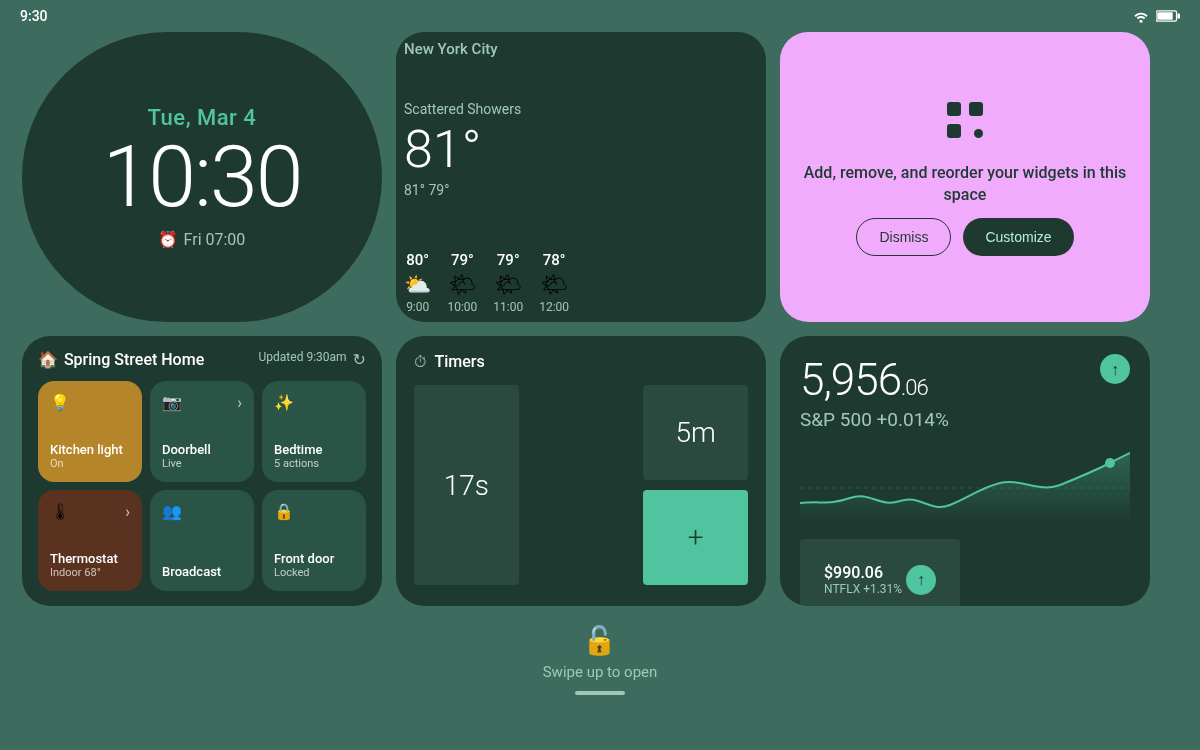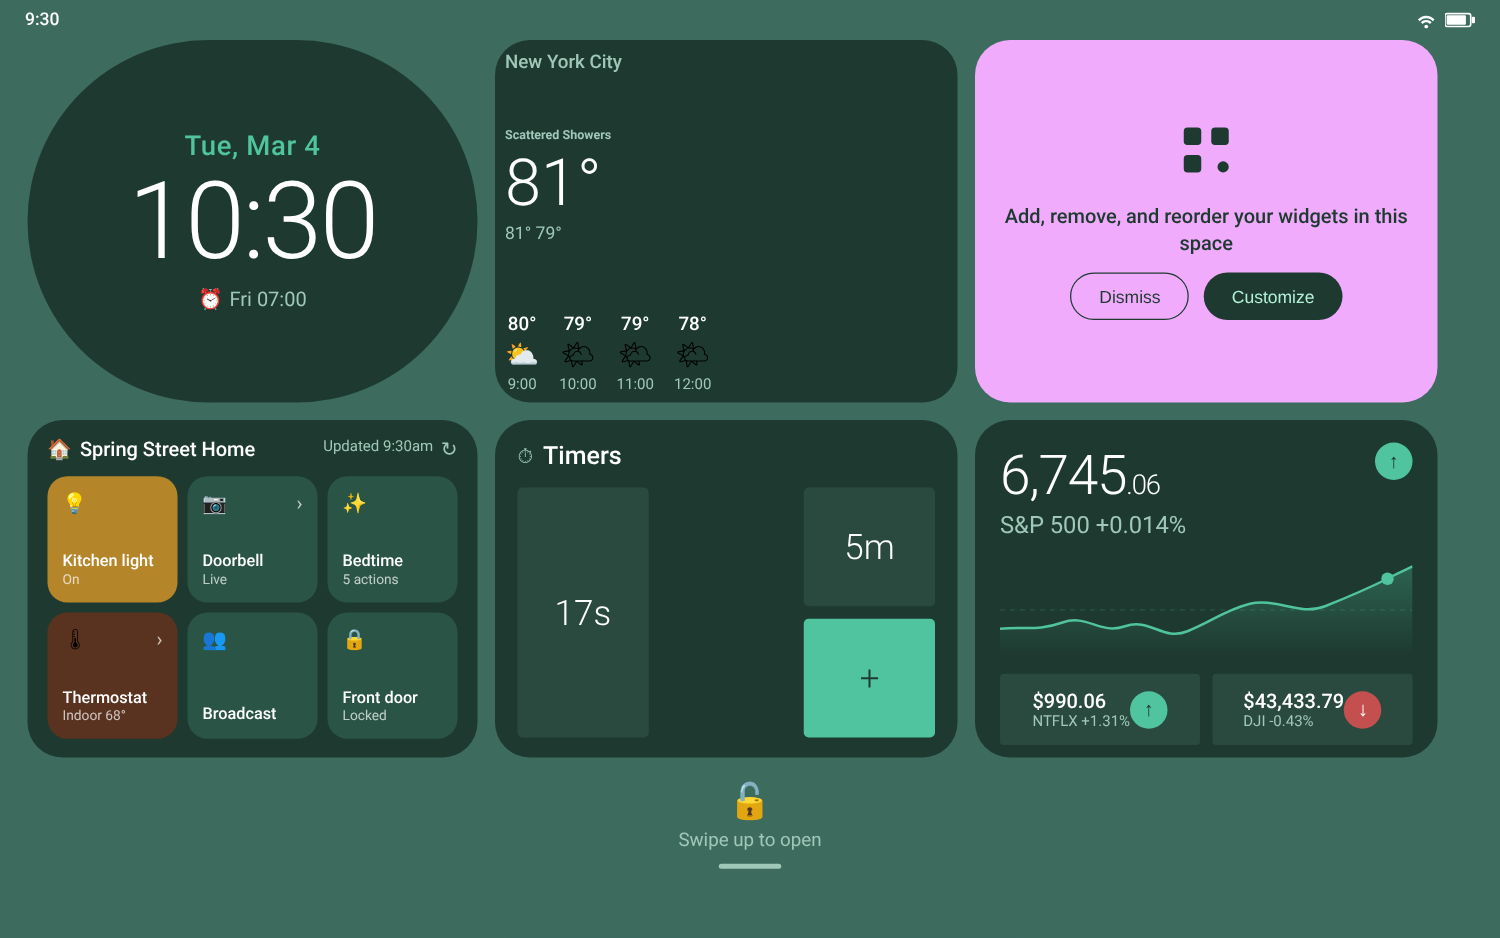--- a/index.html
+++ b/index.html
@@ -79,21 +79,21 @@
     .weather-card {
       display: flex;
       flex-direction: column;
       justify-content: space-between;
     }
     .weather-city {
       color: #a0c8b8;
       font-size: 15px;
       font-weight: 500;
     }
-    .weather-desc { color: #a0c8b8; font-size: 10px; margin-bottom: 2px; font-weight: bold; }
+    .weather-desc { color: #a0c8b8; font-size: 14px; margin-bottom: 2px; }
     .weather-temp-main { color: white; font-size: 52px; font-weight: 300; }
     .weather-temp-range { color: #a0c8b8; font-size: 14px; margin-top: 2px; }
     .weather-forecast {
       display: flex;
       gap: 16px;
       margin-top: 10px;
     }
     .forecast-item { display: flex; flex-direction: column; align-items: center; gap: 3px; }
     .forecast-temp { color: white; font-size: 15px; font-weight: 500; }
     .forecast-icon { font-size: 22px; }
@@ -161,21 +161,21 @@
       flex-direction: column;
       justify-content: space-between;
       cursor: pointer;
     }
     .tile-label { color: white; font-size: 13px; font-weight: 500; }
     .tile-sub { color: rgba(255,255,255,0.7); font-size: 11px; }
 
     
     .timers-card { padding: 16px 18px; }
     .timers-header { display: flex; align-items: center; gap: 8px; margin-bottom: 14px; }
-    .timers-title { color: white; font-size: 20px; font-weight: 500; }
+    .timers-title { color: white; font-size: 16px; font-weight: 500; }
     .timers-grid {
       display: grid;
       grid-template-columns: 1fr 1fr 1fr;
       grid-template-rows: 1fr 1fr;
       gap: 10px;
       height: 200px;
     }
     .timer-btn {
       background-color: #2a4a40;
       border-radius: 4px;
@@ -198,23 +198,23 @@
       margin: 12px 0;
     }
     .stocks-row {
       display: grid;
       grid-template-columns: 1fr 1fr;
       gap: 10px;
     }
     .stock-tile {
       background-color: #2a4a40;
       border-radius: 3px;
-      padding: 12px;
-      display: flex;
-      justify-content: center;
+      padding: 24px;
+      display: flex;
+      justify-content: space-between;
       align-items: center;
     }
     .stock-info {}
     .stock-price { color: white; font-size: 16px; font-weight: 500; }
     .stock-name { color: #a0c8b8; font-size: 12px; }
     .stock-arrow-up {
       width: 30px; height: 30px; border-radius: 50%;
       background-color: #4fc49e;
       display: flex; align-items: center; justify-content: center;
       color: #1e3a30; font-size: 16px; font-weight: bold;
@@ -410,21 +410,21 @@
         <div class="timer-btn add-btn" style="grid-area: 2 / 3;">
           <span class="add-icon">+</span>
         </div>
       </div>
   </div>
 
   <div class="card card-dark stocks-card">
     <div style="display:flex;justify-content:space-between;align-items:flex-start;">
       <div>
         <div class="stocks-main-value">
-          <span>6,745</span><span style="font-size:22px;margin-top:16px;">.06</span>
+          <span>5,956</span><span style="font-size:22px;margin-top:16px;">.06</span>
         </div>
         <div class="stocks-index">S&amp;P 500 +0.014%</div>
       </div>
       <div class="stock-arrow-up">↑</div>
     </div>
     <svg class="stocks-chart" viewBox="0 0 330 80" preserveAspectRatio="none">
       <defs>
         <linearGradient id="chartGrad" x1="0" y1="0" x2="0" y2="1">
           <stop offset="0%" stop-color="#4fc49e" stop-opacity="0.3"></stop>
           <stop offset="100%" stop-color="#4fc49e" stop-opacity="0"></stop>
@@ -436,27 +436,20 @@
       <circle cx="310" cy="20" r="5" fill="#4fc49e"></circle>
     </svg>
     <div class="stocks-row" id="stocks-row">
     <div class="stock-tile">
     <div class="stock-info">
       <div class="stock-price">$990.06</div>
       <div class="stock-name">NTFLX +1.31%</div>
     </div>
     <div class="stock-arrow-up">↑</div>
   </div>
-        <div class="stock-tile">
-    <div class="stock-info">
-      <div class="stock-price">$43,433.79</div>
-      <div class="stock-name">DJI -0.43%</div>
-    </div>
-    <div class="stock-arrow-down">↓</div>
-  </div>
       </div>
   </div>
 
 </div>
 
 <div class="bottom-section">
   <div style="color:#7ab5a0;font-size:28px;">🔓</div>
   <div class="swipe-label">Swipe up to open</div>
   <div class="swipe-bar"></div>
 </div>

